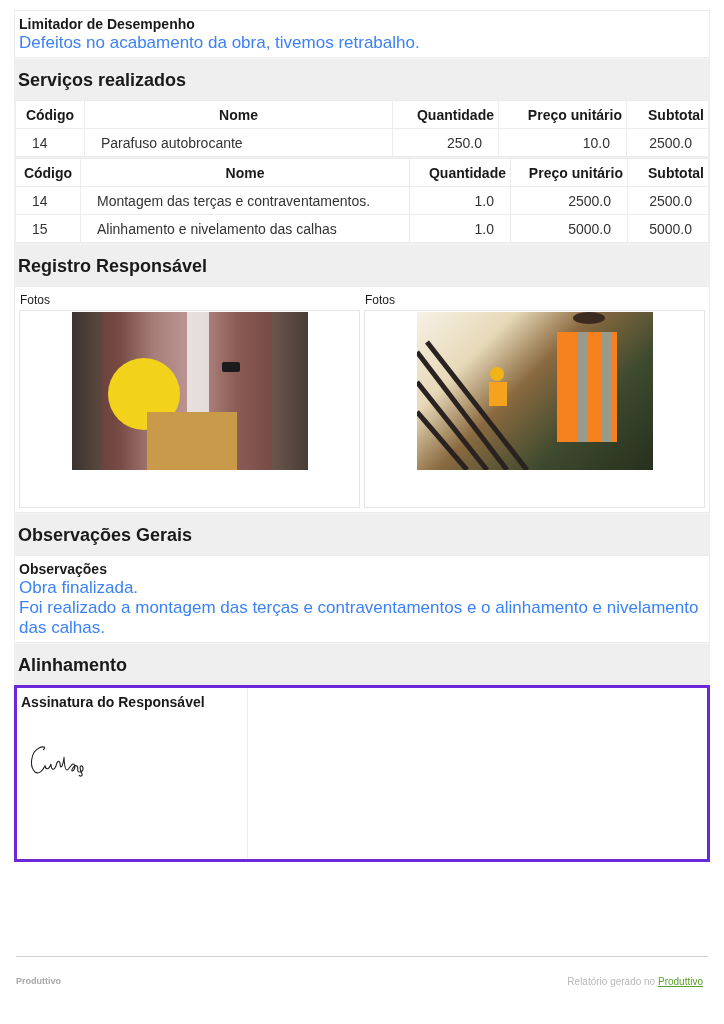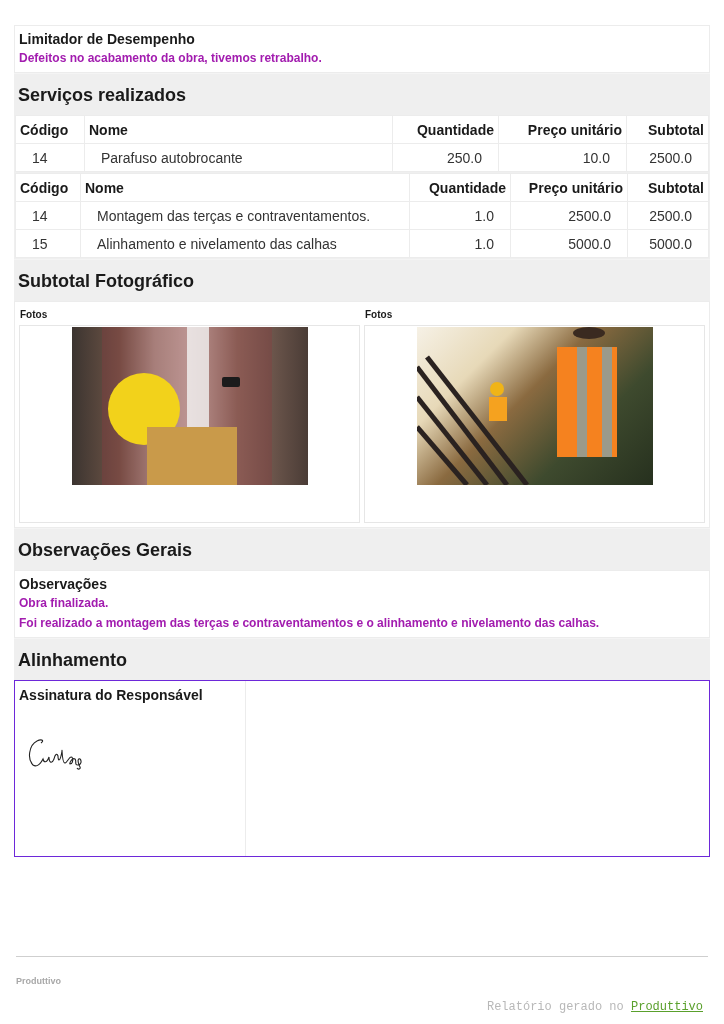--- a/index.html
+++ b/index.html
@@ -1,49 +1,49 @@
 <!DOCTYPE html>
 <html><head>
 <meta charset="utf-8">
 <style>
   * { box-sizing: border-box; margin: 0; padding: 0; }
   html, body { width: 724px; height: 1024px; background: #ffffff; overflow: hidden; }
   body { font-family: "Liberation Sans", sans-serif; color: #1a1a1a; position: relative; }
-  .page { position: absolute; left: 14px; top: 25px; width: 696px; }
+  .page { position: absolute; left: 14px; top: 10px; width: 696px; }
 
   .field-box { background: #fff; border: 1px solid #ececec; padding: 4px 4px 4px 4px; }
   .field-label { font-size: 14px; font-weight: bold; line-height: 18px; }
-  .field-value { font-size: 12px; line-height: 20px; color: #a21caf; font-weight: bold; }
+  .field-value { font-size: 17px; line-height: 20px; color: #3b82f6; }
 
   .section-h { background: #efefef; font-size: 18px; font-weight: bold; padding: 10px 20px 9px 4px; line-height: 22px; border-top: 1px solid #f4f4f4; }
   .subsection { background: #efefef; padding: 0 1px 1px 1px; }
   .subsection-h { font-size: 18px; font-weight: bold; padding: 10px 5px 6px 5px; line-height: 22px; }
 
   table.grid { width: 100%; border-collapse: collapse; background: #fff; font-size: 14px; }
-  table.grid th { text-align: left; font-weight: bold; padding: 5px 4px; height: 28px; border: 1px solid #ececec; }
+  table.grid th { text-align: center; font-weight: bold; padding: 5px 4px; height: 28px; border: 1px solid #ececec; }
   table.grid td { padding: 5px 16px; height: 28px; border: 1px solid #ececec; color: #333; }
   table.grid .num { text-align: right; }
 
   .photos { background: #fff; display: flex; gap: 4px; padding: 4px 4px 4px 4px; border: 1px solid #ececec; }
   .photo-col { flex: 1; }
-  .photo-label { font-size: 10px; font-weight: bold; line-height: 18px; padding-left: 1px; }
+  .photo-label { font-size: 12px; font-weight: normal; line-height: 18px; padding-left: 1px; }
   .photo-frame { border: 1px solid #e6e6e6; height: 198px; position: relative; margin-top: 1px; }
   .photo { position: absolute; top: 1px; width: 236px; height: 158px; }
   .photo.p1 { left: 52px; background: linear-gradient(90deg, #3b3430 0%, #6e5446 20%, #b7a49a 35%, #d9c7c0 50%, #8c6e60 70%, #4a3c36 100%); }
   .photo.p2 { left: 52px; background: linear-gradient(135deg, #f6f1e6 0%, #e7d9b8 25%, #8a6a40 45%, #3e4a2e 70%, #26301e 100%); }
 
-  .sig-wrap { display: flex; background: #fff; border: 1px solid #6d28d9; height: 177px; }
+  .sig-wrap { display: flex; background: #fff; border: 3px solid #6d28d9; height: 177px; }
   .sig-left { width: 231px; border-right: 1px solid #ececec; padding: 6px 4px; }
   .sig-right { flex: 1; }
   .sig-label { font-size: 14px; font-weight: bold; }
   .sig-img { margin-top: 34px; margin-left: 6px; }
 
   .footer-line { position: absolute; left: 16px; right: 16px; top: 956px; height: 1px; background: #cfcfcf; }
   .footer-left { position: absolute; left: 16px; top: 976px; font-size: 9px; color: #a8a8a8; font-weight: bold; }
-  .footer-right { position: absolute; right: 21px; top: 1000px; font-size: 12px; color: #b8b8b8; font-family: Liberation Mono, monospace; }
+  .footer-right { position: absolute; right: 21px; top: 976px; font-size: 10px; color: #b8b8b8; }
   .footer-right a { color: #5aa02c; text-decoration: underline; }
 </style>
 </head>
 <body>
 
 <div class="page">
 
   <div class="field-box">
     <div class="field-label">Limitador de Desempenho</div>
     <div class="field-value">Defeitos no acabamento da obra, tivemos retrabalho.</div>
@@ -107,21 +107,21 @@
         <td>15</td>
         <td>Alinhamento e nivelamento das calhas</td>
         <td class="num">1.0</td>
         <td class="num">5000.0</td>
         <td class="num">5000.0</td>
       </tr>
     </tbody>
       </table>
   </div>
 
-  <div class="section-h">Subtotal Fotográfico</div>
+  <div class="section-h">Registro Responsável</div>
   <div class="photos">
     <div class="photo-col">
       <div class="photo-label">Fotos</div>
       <div class="photo-frame">
         <div class="photo p1" title="Worker holding yellow hard hat with tool belt">
           <svg width="236" height="158" viewBox="0 0 236 158">
             <rect x="30" y="0" width="170" height="158" fill="#8a3a3e" opacity="0.35"></rect>
             <rect x="115" y="0" width="22" height="100" fill="#f2f2f2" opacity="0.8"></rect>
             <ellipse cx="72" cy="82" rx="36" ry="36" fill="#f2d21b"></ellipse>
             <rect x="75" y="100" width="90" height="58" fill="#c99a4a"></rect>

